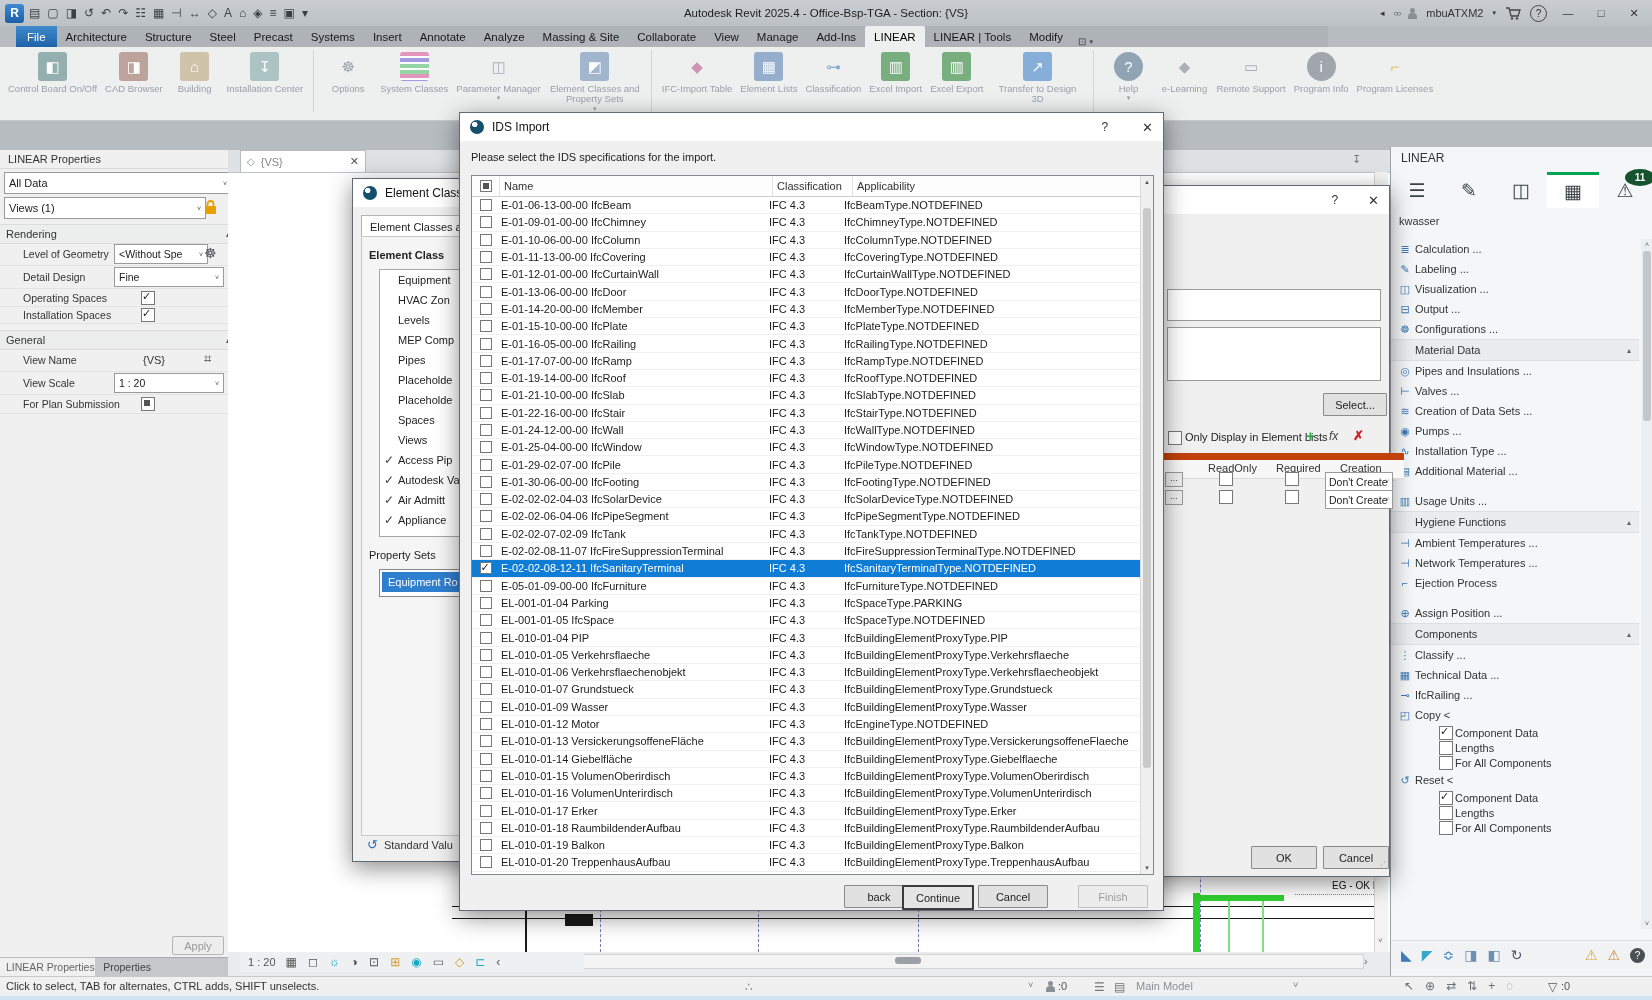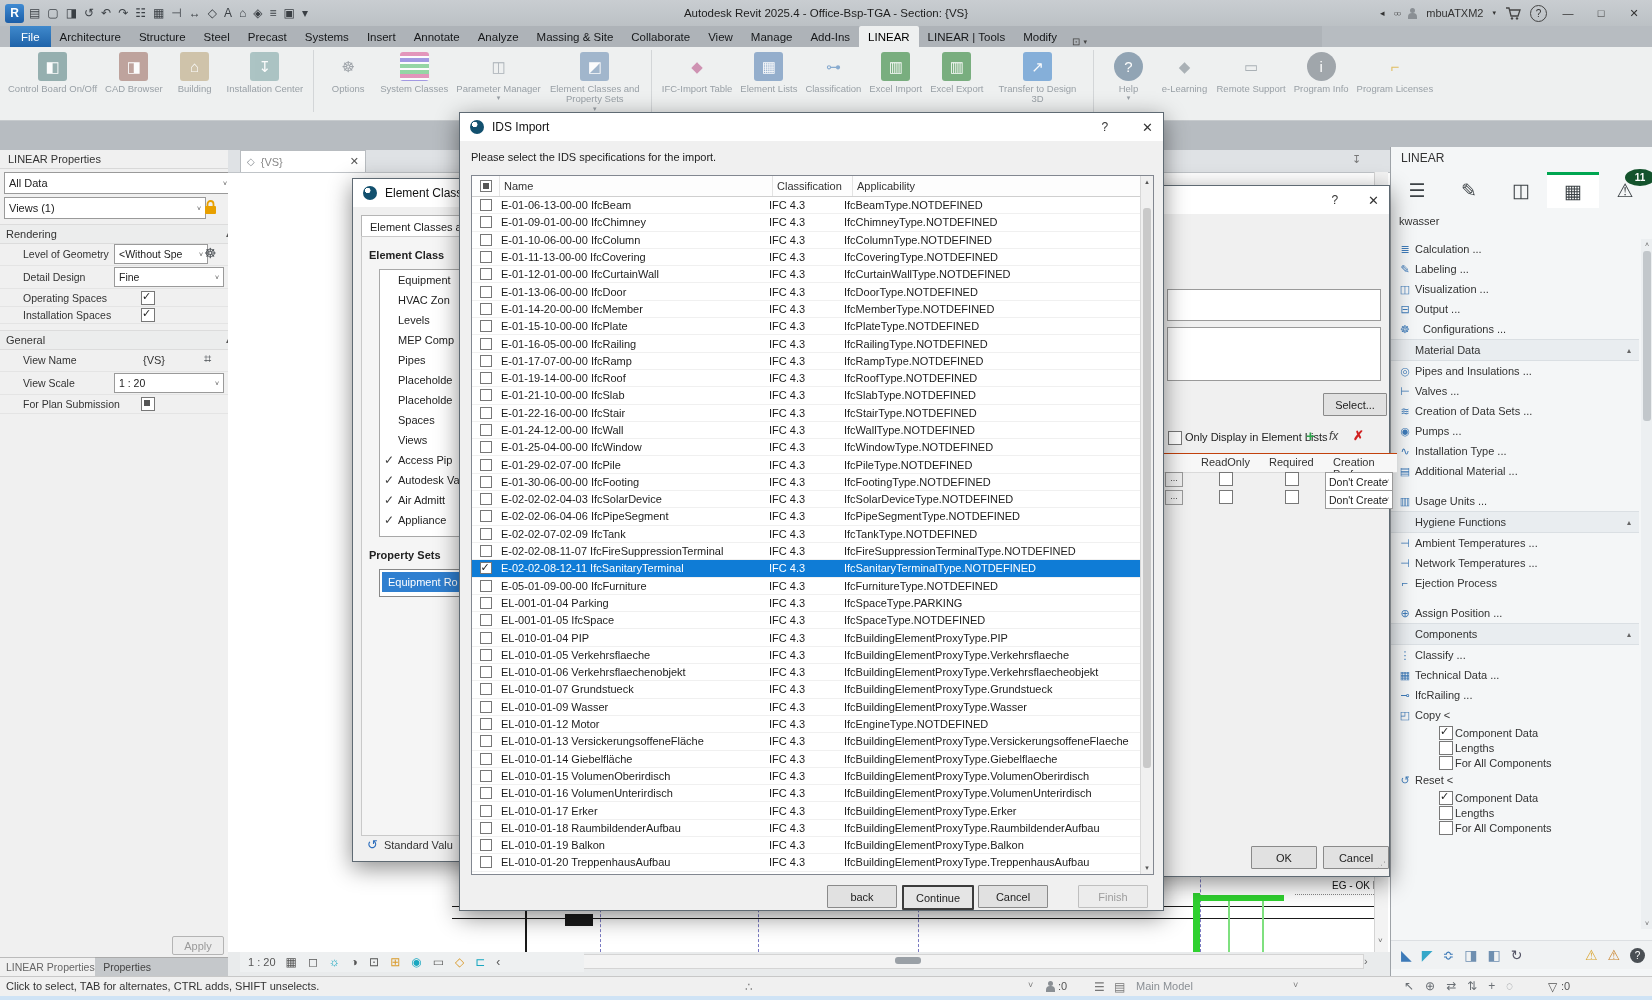--- a/index.html
+++ b/index.html
@@ -10,21 +10,21 @@
   #titlebar{left:0;top:0;width:1652px;height:26px;background:linear-gradient(#c9cdd1,#bcc1c5);display:flex;align-items:center}
   .rlogo{width:19px;height:19px;margin:0 5px 0 5px;background:linear-gradient(#3f8ad2,#1b5ea8);border-radius:3px;color:#fff;
          font-weight:bold;font-size:12px;display:flex;align-items:center;justify-content:center}
   .qat{display:flex;align-items:center;gap:7px;color:#3a3f44;font-size:12px}
   .qat .qi{cursor:default}
   #tb-title{position:absolute;left:0;right:0;text-align:center;font-size:11.5px;color:#1d1d1d;pointer-events:none}
   #tb-right{position:absolute;right:6px;top:0;height:26px;display:flex;align-items:center;gap:9px;color:#333}
   .winbtn{width:24px;text-align:center;font-size:11px}
   .helpcirc{width:15px;height:15px;border:1.4px solid #444;border-radius:50%;font-size:10px;display:flex;align-items:center;justify-content:center}
   
-  #tabrow{left:10px;top:26px;width:1312px;height:21px;background:#aeb3b8;display:flex;align-items:flex-end}
+  #tabrow{left:16px;top:26px;width:1312px;height:21px;background:#aeb3b8;display:flex;align-items:flex-end}
   .filetab{height:21px;padding:0 11px;background:linear-gradient(#3f89cc,#1f63a9);color:#fff;display:flex;align-items:center;font-size:11.5px}
   .tab{height:21px;padding:0 9px;display:flex;align-items:center;color:#16181a;font-size:11.5px;white-space:nowrap}
   .tab.active{background:#eef0f0;color:#000;border-radius:2px 2px 0 0}
   .paneltoggle{margin-left:6px;color:#444;font-size:10px;display:flex;align-items:center;gap:3px}
   
   #ribbon{left:0;top:47px;width:1652px;height:73px;background:#eef0f0;border-bottom:1px solid #c6cacd;display:flex;align-items:flex-start}
   .rgroup{display:flex;align-items:flex-start;padding:2px 4px 0 4px}
   .gsep{width:1px;height:62px;background:#d3d6d8;margin:3px 2px 0 2px}
   .ri{display:flex;flex-direction:column;align-items:center;min-width:48px;max-width:92px;padding:1px 4px;text-align:center}
   .tile{width:29px;height:29px;border-radius:3px;display:flex;align-items:center;justify-content:center;margin:2px 0 2px;opacity:.8}
@@ -566,21 +566,21 @@
         <div class="ec-item">
           <span class="ecmark on"></span>
           <span>Air Admitt</span>
         </div>
 
         <div class="ec-item">
           <span class="ecmark on"></span>
           <span>Appliance</span>
         </div>
       </div>
-    <div class="abs" style="left:16px;top:370px;font-weight:bold;color:#222">Property Sets</div>
+    <div class="abs" style="left:16px;top:370px;font-weight:normal;color:#222">Property Sets</div>
     <div class="abs" style="left:26px;top:390px;width:212px;height:26px;background:#fff;border:1px solid #888">
       <div style="height:20px;background:#2f7fd0;color:#fff;display:flex;align-items:center;padding:0 6px;margin:2px">Equipment Ro</div>
     </div>
     <div class="abs" style="left:14px;top:658px;display:flex;align-items:center;gap:6px">
       <span style="color:#2f6fbd;font-size:13px">↺</span>
       <span style="color:#333">Standard Valu</span>
     </div>
   </div>
 
   <div class="dlg" style="left:1100px;top:185px;width:288px;height:690px;z-index:6">
@@ -589,21 +589,21 @@
       <span class="dlg-x" style="margin-left:22px">✕</span>
     </div>
     <div class="abs" style="left:66px;top:103px;width:212px;height:30px;background:#fff;border:1px solid #9a9a9a"></div>
     <div class="abs" style="left:66px;top:141px;width:212px;height:52px;background:#fff;border:1px solid #9a9a9a"></div>
     <div class="btn" style="left:222px;top:207px;width:62px">Select...</div>
     <span class="rd-cbx" style="left:67px;top:245px"></span>
     <span class="abs" style="left:84px;top:245px;color:#222">Only Display in Element Lists</span>
     <span class="abs" style="left:205px;top:241px;color:#2da54b;font-size:15px;font-weight:bold">+</span>
     <span class="abs" style="left:228px;top:243px;color:#444;font-style:italic;font-size:12px">fx</span>
     <span class="abs" style="left:252px;top:242px;color:#d02020;font-size:13px;font-weight:bold">✗</span>
-    <div class="abs" style="left:8px;top:267px;width:288px;height:18px;background:#f7f7f7;border-top:1px solid #c2410c;border-bottom:1px solid #dadada;color:#333">
+    <div class="abs" style="left:15px;top:267px;width:288px;height:18px;background:#f7f7f7;border-top:7px solid #c2410c;border-bottom:1px solid #dadada;color:#333">
       <span class="abs" style="left:92px;top:2px">ReadOnly</span>
       <span class="abs" style="left:160px;top:2px">Required</span>
       <span class="abs" style="left:224px;top:2px">Creation Preference</span>
     </div>
     <div>
 
         <div class="rdrow">
           <span class="abs btnmini" style="left: 64px; width: 16px; height: 13px; border: 1px solid rgb(153, 153, 153); background: rgb(238, 238, 238); font-size: 9px; text-align: center; color: rgb(68, 68, 68); top: 286px;">...</span>
           <span class="rd-cbx" style="left: 118px; top: 286px;"></span>
           <span class="rd-cbx" style="left: 184px; top: 286px;"></span>
@@ -1007,21 +1007,21 @@
             <span class="capp">IfcBuildingElementProxyType.TreppenhausVorbau</span>
           </div>
 
         </div>
       <div class="ids-sb">
         <div style="padding-top:2px">▴</div>
         <div class="thumb"></div>
         <div class="abs" style="left:0;right:0;bottom:2px">▾</div>
       </div>
     </div>
-    <div class="btn" style="left:367px;top:772px;width:68px">back</div>
+    <div class="btn" style="left:384px;top:772px;width:68px">back</div>
     <div class="btn focus" style="left:442px;top:772px;width:68px">Continue</div>
     <div class="btn" style="left:518px;top:772px;width:68px">Cancel</div>
     <div class="btn disabled" style="left:618px;top:772px;width:68px">Finish</div>
   </div>
 
   <div id="rpanel" class="abs">
     <div style="padding:4px 0 0 10px;color:#333;font-size:12px">LINEAR</div>
     <div class="rp-tabs">
 
     <span class="rp-tab">☰</span>
@@ -1058,21 +1058,21 @@
         <div class="rp-item item">
           <span class="ric">⊟</span>
 
           <span class="rlbl" style="margin-left:2px">Output ...</span>
 
         </div>
 
         <div class="rp-item item">
           <span class="ric">☸</span>
 
-          <span class="rlbl" style="margin-left:10px">Configurations ...</span>
+          <span class="rlbl" style="margin-left:2px">Configurations ...</span>
 
         </div>
 
         <div class="rp-item header">
           <span class="ric"></span>
 
           <span class="rlbl" style="margin-left:2px">Material Data</span>
           <span class="caret">▴</span>
         </div>
 

